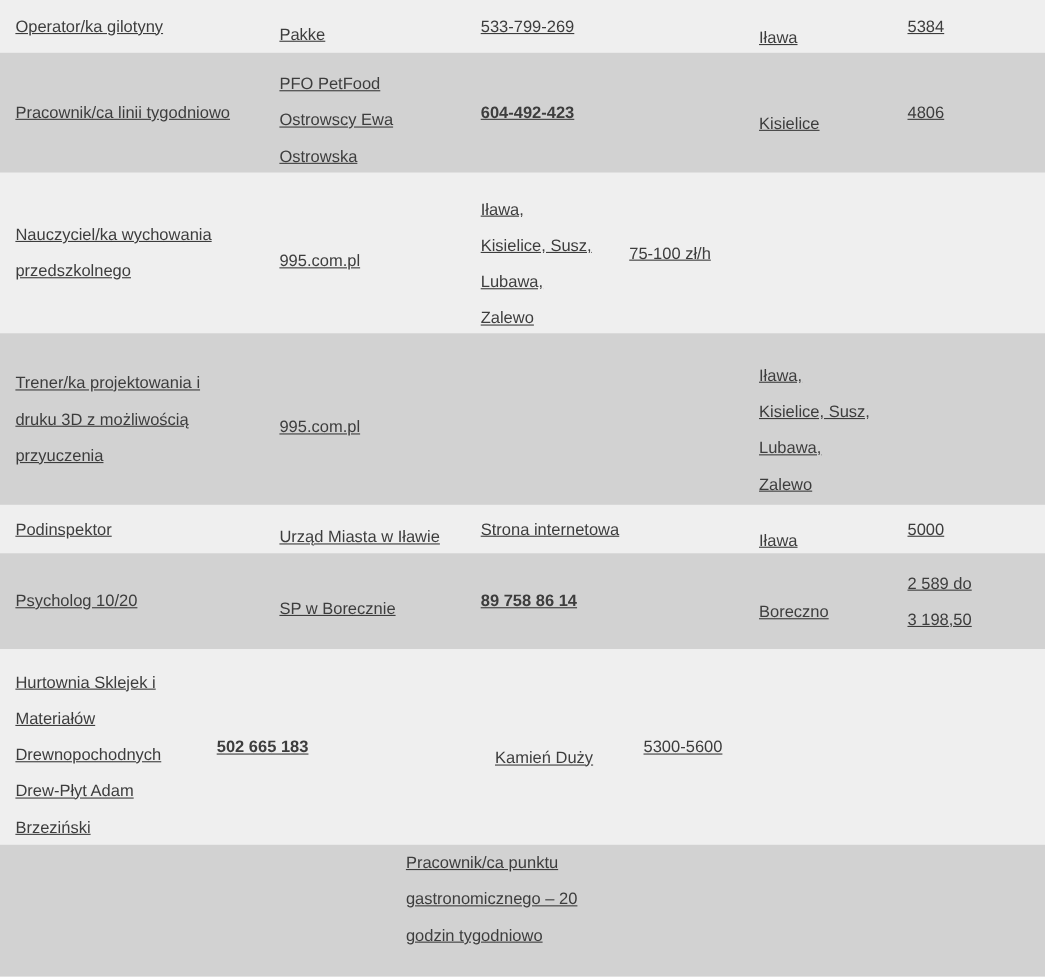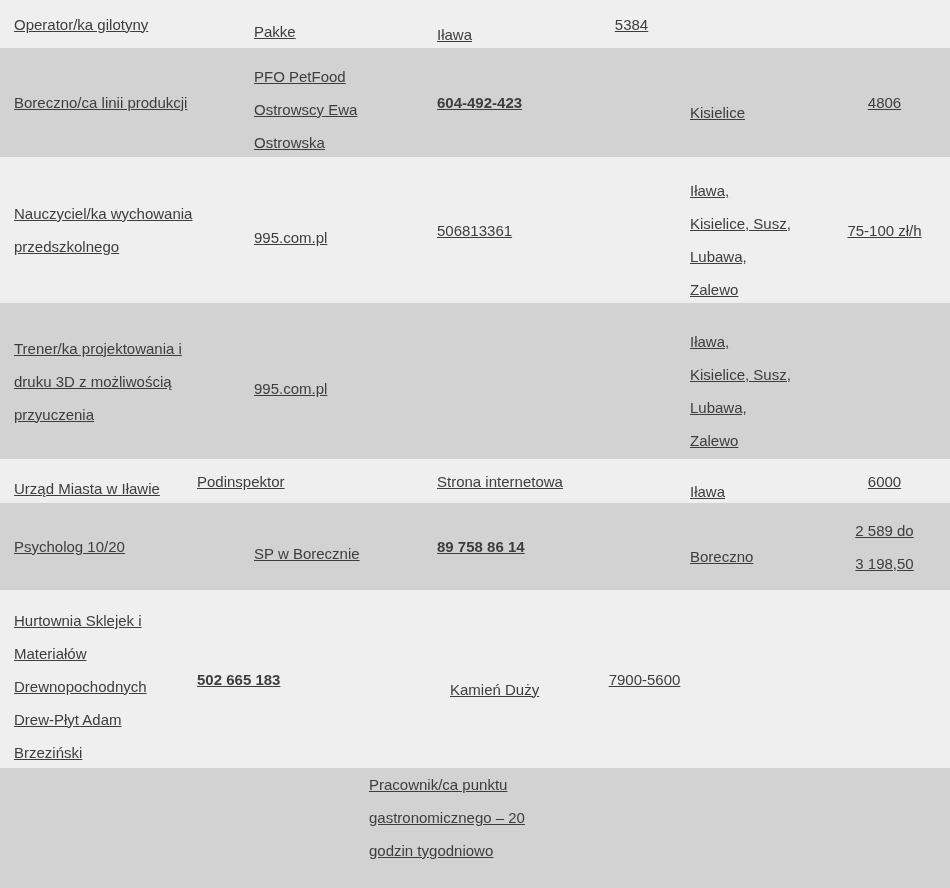--- a/index.html
+++ b/index.html
@@ -32,21 +32,21 @@
     padding: 0 6px 0 14px;
     line-height: 33px;
     white-space: pre-line;
     overflow: hidden;
     text-decoration: underline;
   }
   .cell.c-title    { flex: 0 0 240px; width: 240px; }
   .cell.c-company  { flex: 0 0 183px; width: 183px; margin-top: 14px; }
   .cell.c-contact  { flex: 0 0 253px; width: 253px; }
   .cell.c-location { flex: 0 0 135px; width: 135px; margin-top: 20px; }
-  .cell.c-salary   { flex: 0 0 139px; width: 139px; text-align: center; }
+  .cell.c-salary   { flex: 0 0 139px; width: 139px; }
   .cell.bold { font-weight: 700; }
 
   
   .jobs-table > .row:nth-child(1) { height: 48px; }
   .jobs-table > .row:nth-child(2) { height: 109px; }
   .jobs-table > .row:nth-child(3) { height: 146px; }
   .jobs-table > .row:nth-child(4) { height: 156px; }
   .jobs-table > .row:nth-child(5) { height: 44px; }
   .jobs-table > .row:nth-child(6) { height: 87px; }
   .jobs-table > .row:nth-child(7) { height: 178px; }
@@ -54,79 +54,79 @@
   .jobs-table > .row.partial      { height: 6px; }
 </style>
 </head>
 <body>
 
 <div class="screen">
   <div class="jobs-table">
     <div class="row light">
     <div class="cell c-title">Operator/ka gilotyny</div>
     <div class="cell c-company">Pakke</div>
+    <div class="cell c-contact">533-799-269</div>
     <div class="cell c-location">Iława</div>
     <div class="cell c-salary">5384</div>
   </div>
       <div class="row dark">
-    <div class="cell c-title">Boreczno/ca linii produkcji</div>
+    <div class="cell c-title">Pracownik/ca linii tygodniowo</div>
     <div class="cell c-company">PFO PetFood
 Ostrowscy Ewa
 Ostrowska</div>
     <div class="cell c-contact bold">604-492-423</div>
     <div class="cell c-location">Kisielice</div>
     <div class="cell c-salary">4806</div>
   </div>
       <div class="row light">
     <div class="cell c-title">Nauczyciel/ka wychowania
 przedszkolnego</div>
     <div class="cell c-company">995.com.pl</div>
-    <div class="cell c-contact">506813361</div>
     <div class="cell c-location">Iława,
 Kisielice, Susz,
 Lubawa,
 Zalewo</div>
     <div class="cell c-salary">75-100 zł/h</div>
   </div>
       <div class="row dark">
     <div class="cell c-title">Trener/ka projektowania i
 druku 3D z możliwością
 przyuczenia</div>
     <div class="cell c-company">995.com.pl</div>
     <div class="cell c-contact"></div>
     <div class="cell c-location">Iława,
 Kisielice, Susz,
 Lubawa,
 Zalewo</div>
     <div class="cell c-salary"></div>
   </div>
       <div class="row light">
+    <div class="cell c-title">Podinspektor</div>
     <div class="cell c-company">Urząd Miasta w Iławie</div>
-    <div class="cell c-title">Podinspektor</div>
     <div class="cell c-contact">Strona internetowa</div>
     <div class="cell c-location">Iława</div>
-    <div class="cell c-salary">6000</div>
+    <div class="cell c-salary">5000</div>
   </div>
       <div class="row dark">
     <div class="cell c-title">Psycholog 10/20</div>
     <div class="cell c-company">SP w Borecznie</div>
     <div class="cell c-contact bold">89 758 86 14</div>
     <div class="cell c-location">Boreczno</div>
     <div class="cell c-salary">2 589 do
 3 198,50</div>
   </div>
       <div class="row light">
     <div class="cell c-company">Hurtownia Sklejek i
 Materiałów
 Drewnopochodnych
 Drew-Płyt Adam
 Brzeziński</div>
     <div class="cell c-contact bold">502 665 183</div>
     <div class="cell c-location">Kamień Duży</div>
-    <div class="cell c-salary">7900-5600</div>
+    <div class="cell c-salary">5300-5600</div>
   </div>
       <div class="row dark">
     <div class="cell c-title">Pracownik/ca punktu
 gastronomicznego – 20
 godzin tygodniowo</div>
     <div class="cell c-company">Buda XD</div>
     <div class="cell c-location">Iława</div>
     <div class="cell c-salary">31,4 zł/h</div>
   </div>
       <div class="row light partial"></div>

